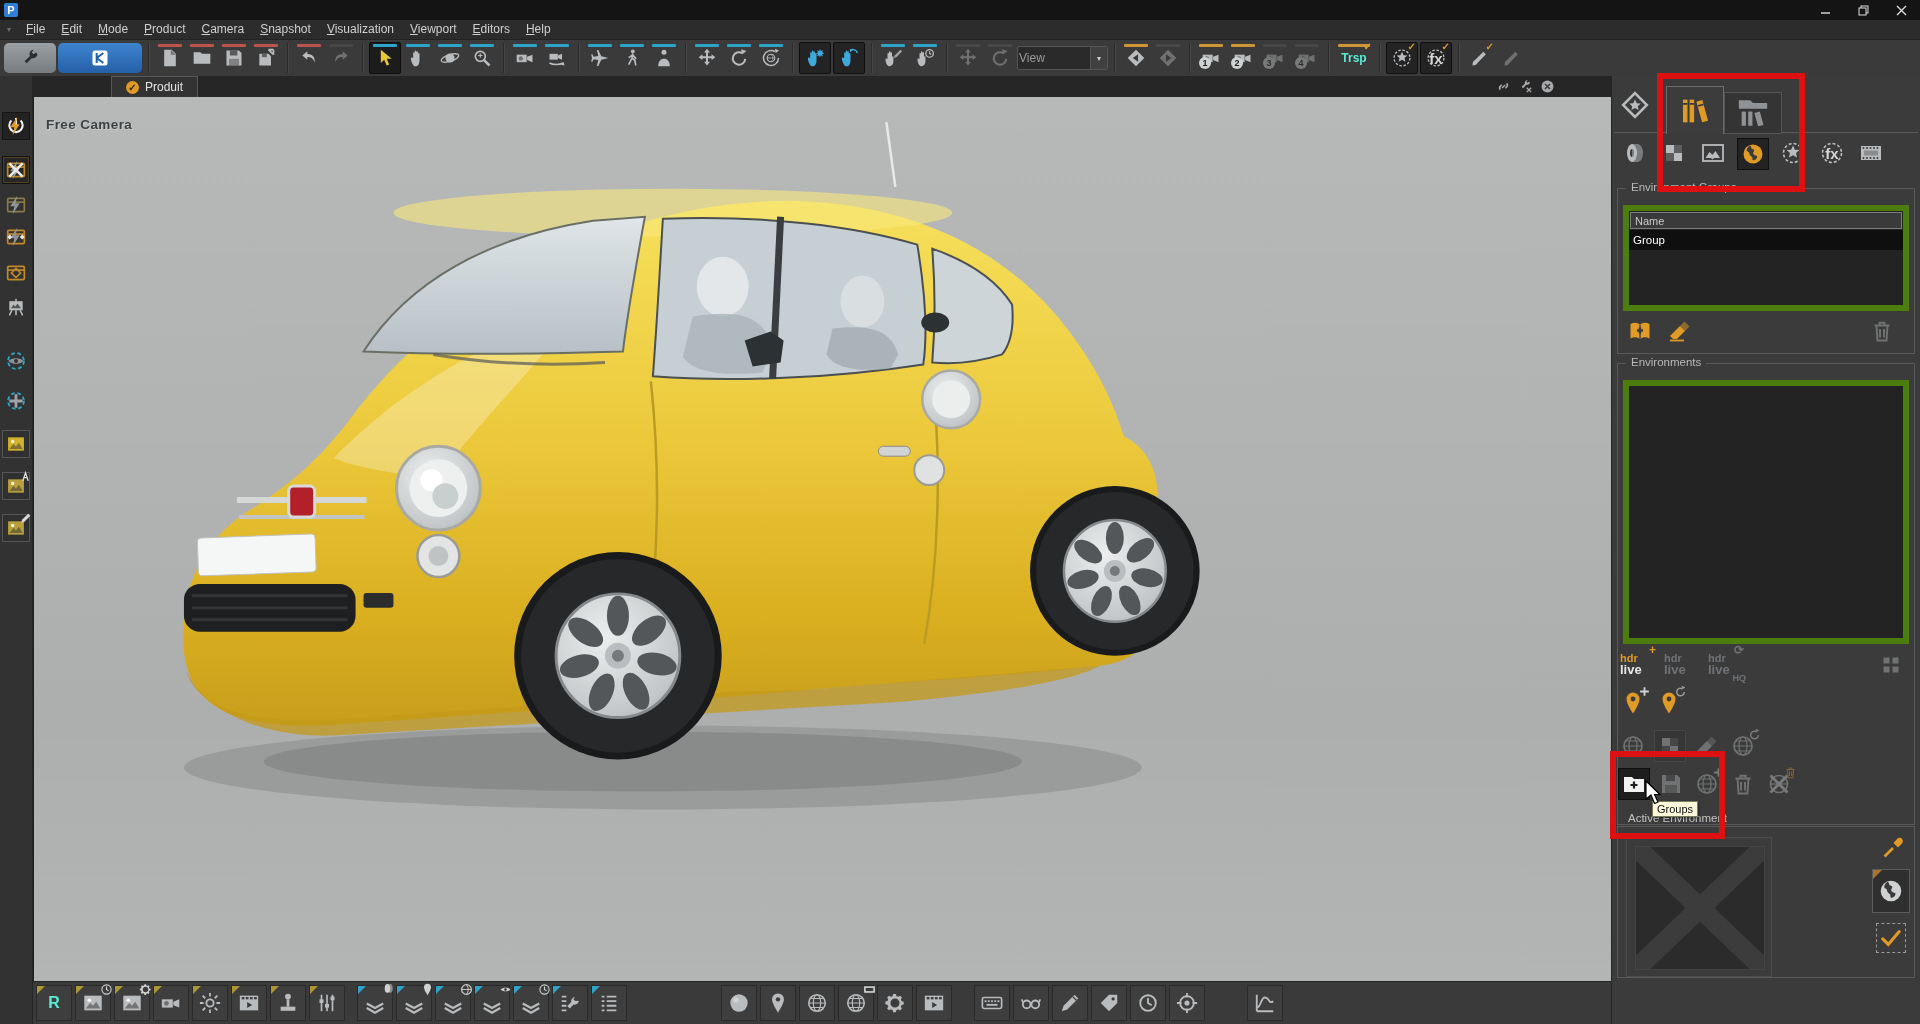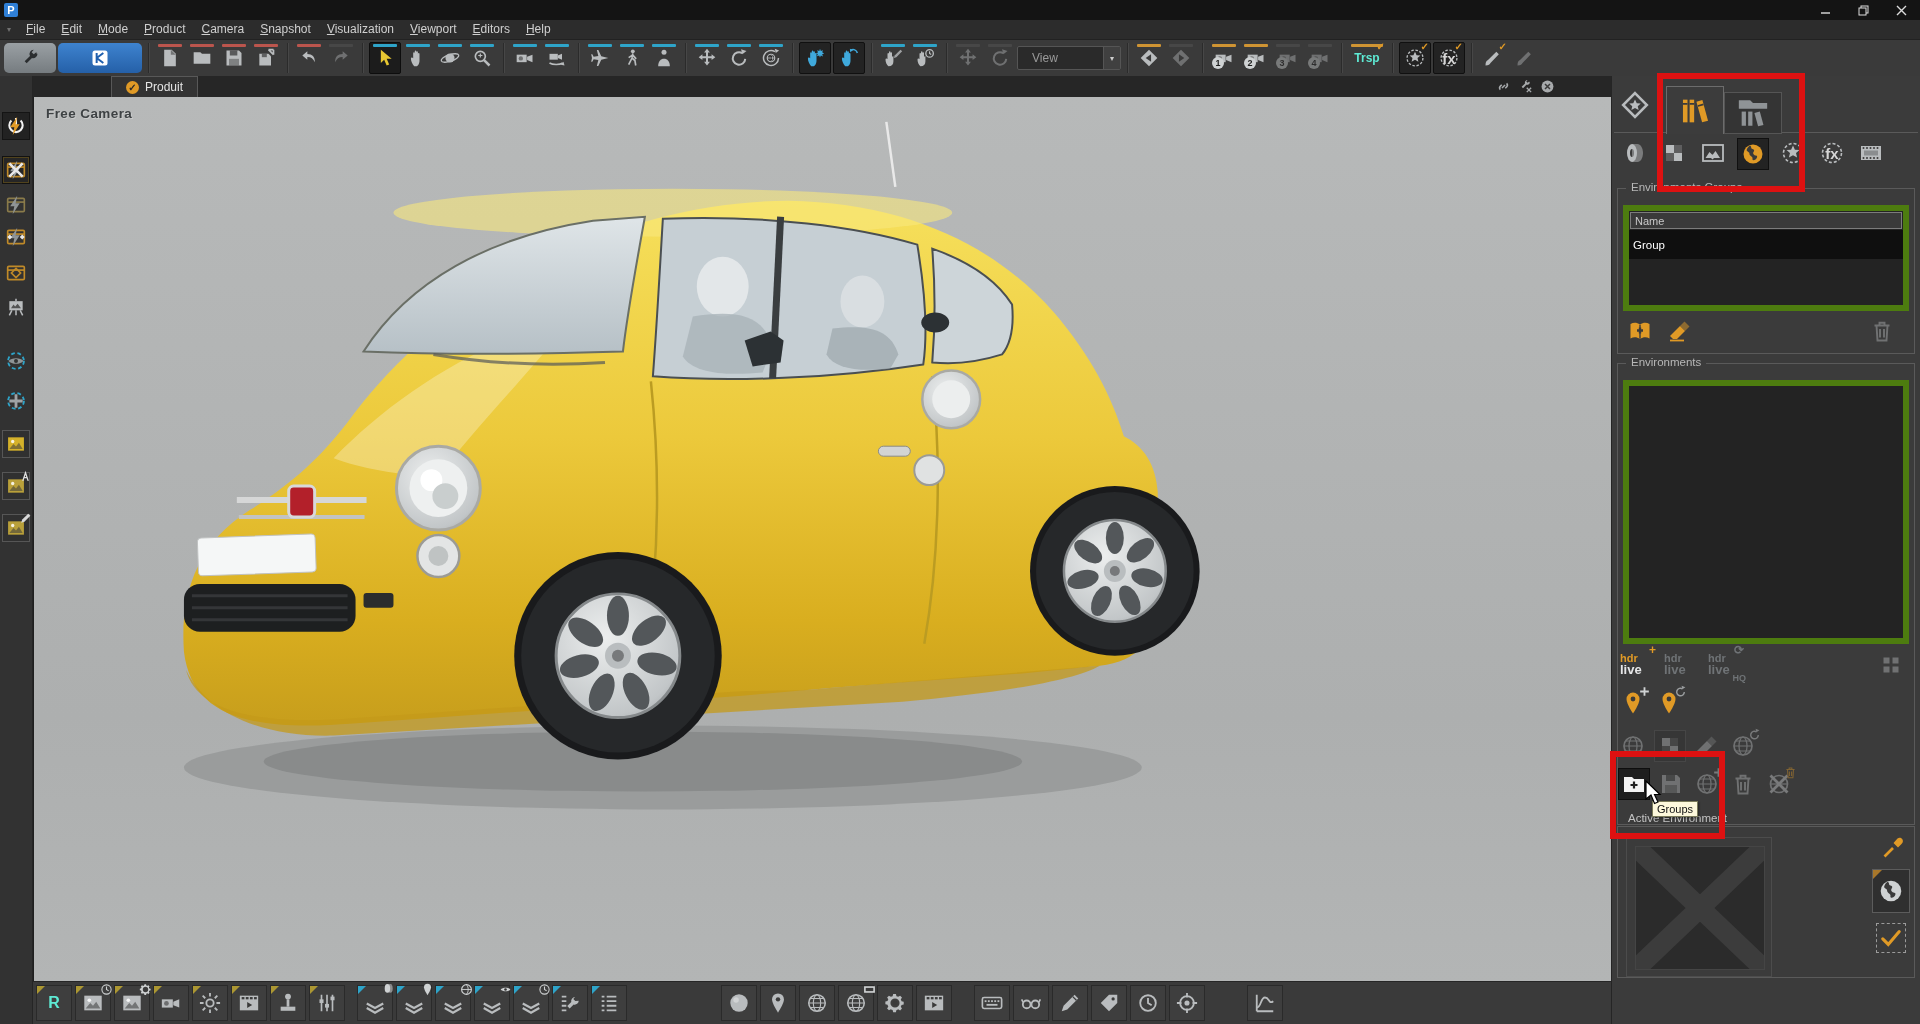--- a/index.html
+++ b/index.html
@@ -30,38 +30,38 @@
   .st-pressed{background:#222;border:1px solid #141414}
   .st-pressed2{background:#262626;border:1px solid #121212;box-shadow:0 0 0 1px #51431d inset}
   .btn-gray{background:linear-gradient(#9aa0a4,#767c80);border-radius:5px;width:52px}
   .btn-gray .ic{color:#2b2e30}
   .btn-blue{background:linear-gradient(#3e83cf,#2560a8);border-radius:5px;color:#fff;font-weight:bold;gap:3px;padding:0 4px}
   .bigt{font-weight:bold;color:#5eead4;font-size:12px}
   .num{position:absolute;left:3px;bottom:4px;width:12px;height:12px;border-radius:50%;background:#cfd2d3;color:#1d1d1d;
        font-size:9px;font-weight:bold;display:flex;align-items:center;justify-content:center}
   .chk{position:absolute;top:-2px;right:1px;color:#e09a26;font-size:10px;font-weight:bold}
   .dd{width:88px;height:22px;background:#2a2a2a;border:1px solid #555;display:flex;align-items:center;
-      padding-left:14px;color:#9a9a9a;flex:none}
+      padding-left:1px;color:#9a9a9a;flex:none}
   .ddarrow{margin-left:auto;width:16px;height:100%;background:#404040;border-left:1px solid #555;
            display:flex;align-items:center;justify-content:center;font-size:8px;color:#ccc}
   .ict{position:absolute;font-size:15px;font-weight:bold;color:inherit}
   
   .workspace{position:absolute;top:76px;bottom:0;left:0;right:0;display:flex}
   .sidebar{width:32px;background:#323232;border-right:1px solid #252525;padding-top:36px;display:flex;flex-direction:column}
   .sb{width:26px;height:26px;margin:0 auto;position:relative;display:flex;align-items:center;justify-content:center;flex:none}
   .center{flex:1;display:flex;flex-direction:column;min-width:0}
   .tabstrip{height:21px;background:#262626;display:flex;align-items:flex-end;position:relative;padding-left:78px}
   .doc-tab{height:20px;background:#333;border:1px solid #585858;border-bottom:none;display:flex;align-items:center;
            gap:6px;padding:0 14px;color:#e4e4e4}
   .tab-check{width:13px;height:13px;border-radius:50%;background:#e09a26;color:#2a2a2a;font-size:10px;font-weight:bold;
              display:flex;align-items:center;justify-content:center}
   .tabstrip-right{position:absolute;right:56px;top:3px;display:flex;gap:7px;align-items:center}
   .tabstrip-right .ic{width:15px;height:15px;color:#a7aaac}
   .viewport{flex:1;position:relative;background:linear-gradient(#b7b9b9,#adafaf 70%,#b3b5b5);border-left:1px solid #1f1f1f;overflow:hidden}
-  .freecam{position:absolute;left:12px;top:9px;font-size:13.5px;font-weight:bold;color:#3e4244;
+  .freecam{position:absolute;left:12px;top:20px;font-size:13.5px;font-weight:bold;color:#3e4244;
            text-shadow:1px 1px 0 rgba(240,240,240,.35);letter-spacing:.4px}
   .carimg{position:absolute;inset:0;width:100%;height:100%}
   
   .bottombar{height:42px;background:#3a3a3a;border-top:1px solid #262626;display:flex;align-items:center;padding-left:3px;gap:3px}
   .bb{width:34px;height:34px;background:#3e3e3e;border:1px solid #2a2a2a;position:relative;display:flex;
       align-items:center;justify-content:center;flex:none}
   .bb .ic{width:22px;height:22px}
   .cnr{position:absolute;top:0;left:0;width:0;height:0;border-style:solid;border-width:8px 8px 0 0}
   .c-yellow{border-color:#ac9732 transparent transparent transparent}
   .c-blue{border-color:#2ea4c9 transparent transparent transparent}
@@ -75,21 +75,21 @@
   .ptab2{left:110px;top:14px;width:56px;height:40px;background:#343434;border:1px solid #555}
   .ptab .ic{width:34px;height:34px}
   .p-icons{position:absolute;top:62px;left:8px;display:flex;gap:9px}
   .pb{width:30px;height:30px;display:flex;align-items:center;justify-content:center;position:relative;flex:none}
   .pb .ic{width:24px;height:24px}
   .groupbox{position:absolute;left:5px;right:5px;border:1px solid #5a5a5a}
   .gb-title{position:absolute;top:-8px;left:8px;background:#3b3b3b;padding:0 5px;color:#b8b8b8}
   .g-list{position:absolute;left:5px;right:5px;background:#232323;border:6px solid #4d7c0f}
   .list-header{height:15px;background:#3a3a3a;border:1px solid #7c7c7c;margin:1px;color:#c9c9c9;
                padding-left:4px;font-size:11px;display:flex;align-items:center}
-  .list-row{height:29px;background:#0f0f0f;color:#fff;padding-left:4px;display:flex;align-items:center}
+  .list-row{height:20px;background:#0f0f0f;color:#fff;padding-left:4px;display:flex;align-items:center}
   .gb-buttons{position:absolute;bottom:8px;left:8px;right:8px;display:flex;gap:12px;align-items:center}
   .gb-buttons .pb{width:28px;height:28px}
   .envrow{position:absolute;left:0;display:flex;gap:6px;align-items:center}
   .hdrbtn{width:36px;height:36px;position:relative;color:#6f7376;font-weight:bold;line-height:11px;font-size:11px;
           display:flex;flex-direction:column;justify-content:center;padding-left:2px}
   .hdrbtn .h2{font-size:13px}
   .hdrbtn.on .h1{color:#e09a26}.hdrbtn.on .h2{color:#e6e7e8}
   .hsuf{position:absolute;right:0;top:-1px;font-size:12px}
   .hdrbtn.on .hsuf{color:#e09a26}
   .hhq{position:absolute;right:-2px;bottom:-2px;font-size:9px}
@@ -1218,21 +1218,21 @@
           <span class="ict">fx</span>
         </div>
         <div class="pb">
           <svg class="ic">
             <use href="#s-filmframe"></use>
           </svg>
         </div>
       </div>
 
     <div class="groupbox" style="top:112px;height:164px">
-      <div class="gb-title">Environments Groups</div>
+      <div class="gb-title">Environment Groups</div>
       <div class="g-list" style="top:16px;height:94px">
         <div class="list-header">Name</div>
         <div class="list-row">Group</div>
       </div>
       <div class="gb-buttons">
           <div class="pb">
             <svg class="ic" style="color: rgb(224, 154, 38);">
               <use href="#s-bookplus"></use>
             </svg>
           </div>

